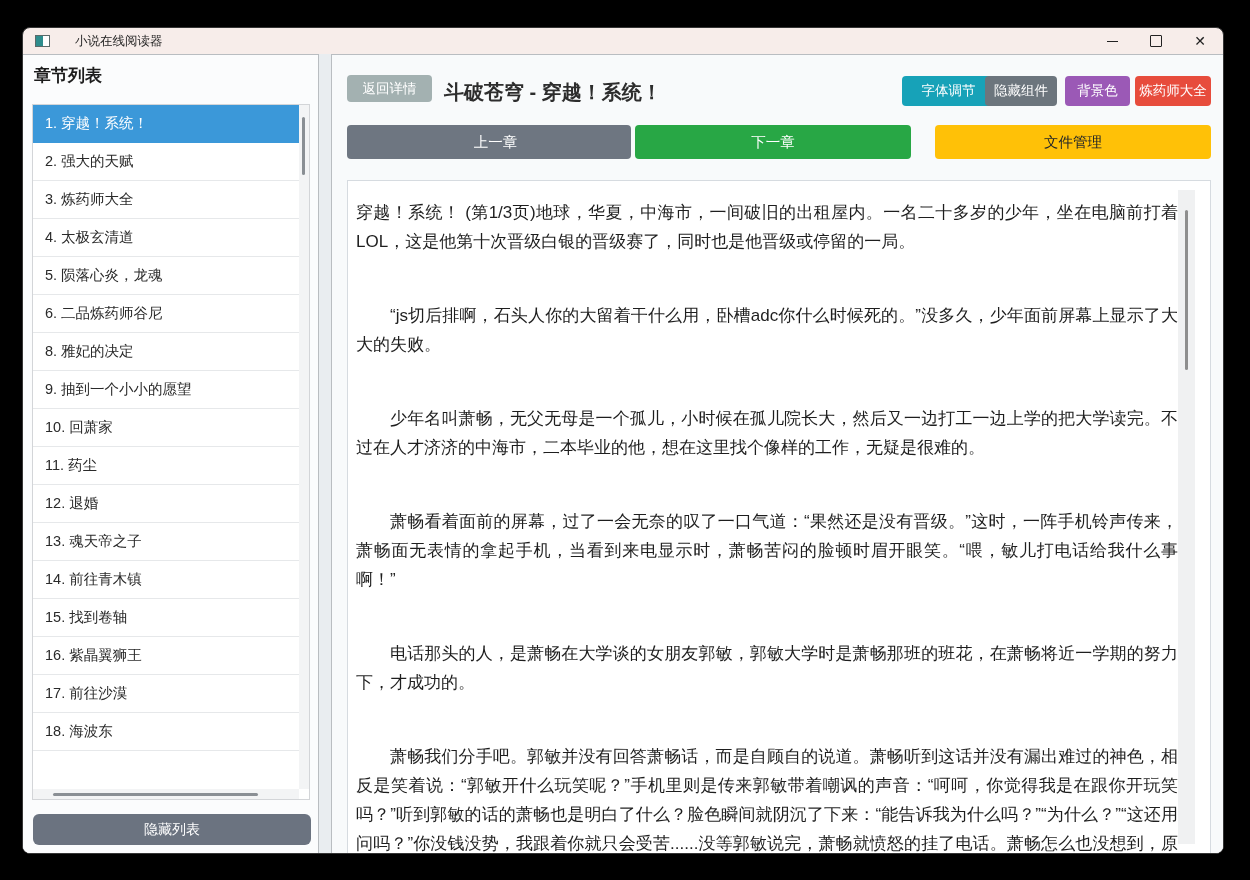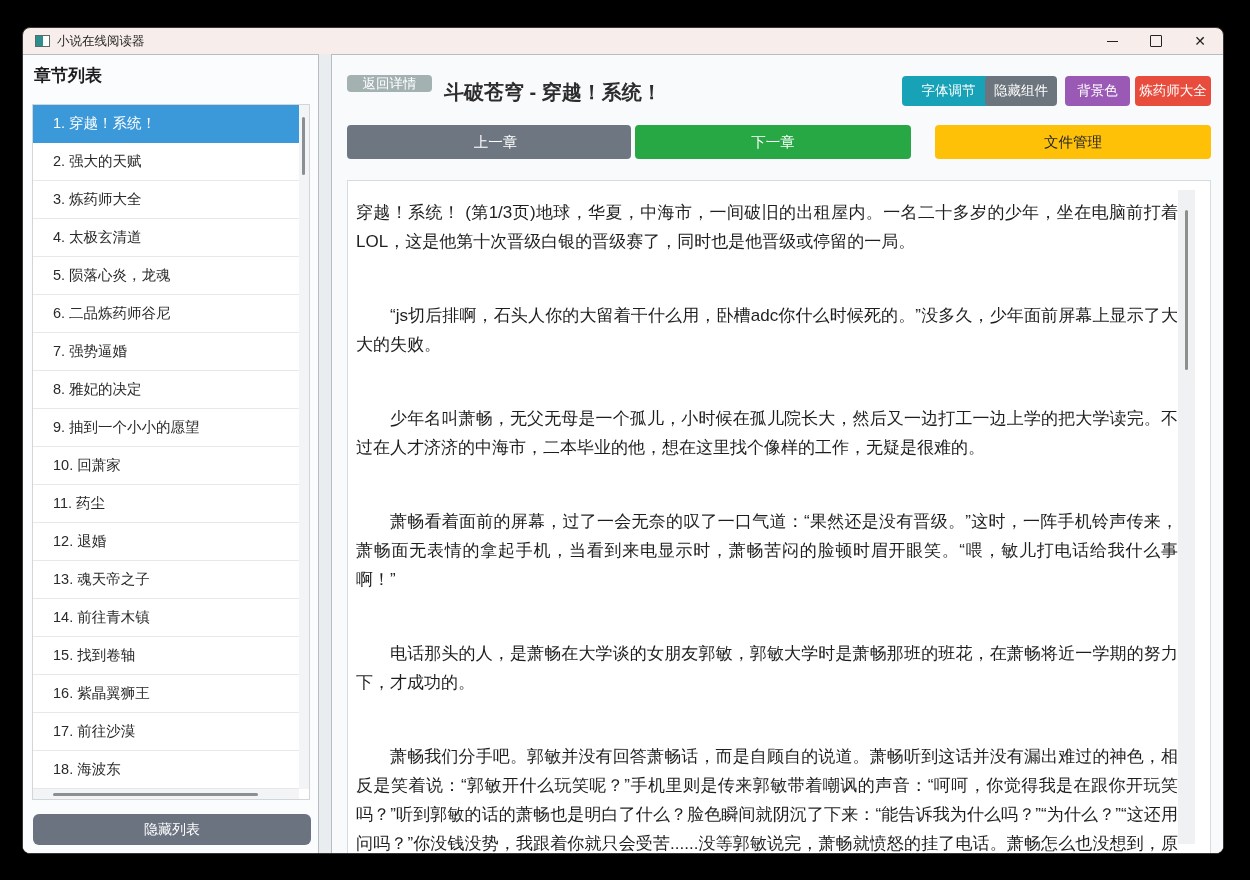--- a/index.html
+++ b/index.html
@@ -6,52 +6,52 @@
   html,body { width:1250px; height:880px; background:#000; overflow:hidden;
               font-family:"Liberation Sans","DejaVu Sans",sans-serif; }
 
   .window { position:absolute; left:22px; top:27px; width:1202px; height:827px;
             background:#f7edea; border:1px solid #353535; border-radius:8px; overflow:hidden; }
 
   
   .titlebar { position:relative; height:26px; display:flex; align-items:center; padding:0 12px; }
   .app-icon { width:15px; height:12px; border:1px solid #5a6a6a; background:#fff; position:relative; margin-right:7px; }
   .app-icon::before { content:""; position:absolute; left:0; top:0; width:7px; height:10px; background:#2e8d8d; }
-  .app-title { font-size:12.5px; color:#1d1d1d; }
+  .app-title { font-size:12.5px; color:#1d1d1d;margin-left:18px; }
   .win-controls { position:absolute; right:16px; top:0; height:26px; display:flex; align-items:center; gap:30px; }
   .ctrl { width:14px; height:14px; display:flex; align-items:center; justify-content:center; color:#222; cursor:default; }
   .ctrl-min::before { content:""; width:11px; height:0; border-top:1.6px solid #222; }
   .ctrl-max::before { content:""; width:10px; height:10px; border:1.6px solid #222; border-radius:1px; }
   .ctrl-close { font-size:14px; line-height:14px; }
 
   
   .content { position:absolute; left:0; top:26px; width:1202px; height:801px; background:#e9edf0; display:flex; }
   .sidebar { width:296px; height:100%; background:#fbfcfd; border-top:1px solid #b9bdc1; border-right:1px solid #b9bdc1; position:relative; }
   .divider { width:12px; height:100%; }
   .main { flex:1; height:100%; background:#f8fafb; border-top:1px solid #b9bdc1; border-left:1px solid #b9bdc1; position:relative; }
 
   
   .sb-header { position:absolute; left:11px; top:9px; font-size:17px; font-weight:bold; color:#1c1c1c; }
   .chapter-list { position:absolute; left:9px; top:49px; width:278px; height:696px;
                   background:#fff; border:1px solid #d3d5d8; overflow:hidden; }
-  .chapter-item { height:38px; line-height:37px; padding-left:20px; margin-right:8px;
+  .chapter-item { height:38px; line-height:37px; padding-left:12px; margin-right:8px;
                   font-size:14.5px; color:#2a2a2a; border-bottom:1px solid #e6e8ea;
                   white-space:nowrap; overflow:hidden; background:#fff; cursor:default; }
   .chapter-item.selected { background:#3b98d9; color:#fff; border-bottom-color:#3b98d9; }
   .vscroll { position:absolute; right:0; top:0; bottom:10px; width:10px; background:#f3f4f5; }
   .vscroll-thumb { position:absolute; left:3px; width:3px; top:12px; height:58px; background:#8a8f94; border-radius:2px; }
   .hscroll { position:absolute; left:0; right:10px; bottom:0; height:10px; background:#f3f4f5; }
   .hscroll-thumb { position:absolute; top:4px; height:3px; left:20px; width:205px; background:#8a8f94; border-radius:2px; }
   .hide-list-btn { position:absolute; left:10px; top:759px; width:278px; height:31px;
                    border:none; border-radius:6px; color:#fff; font-size:14px; cursor:pointer; }
 
   
   .btn { border:none; border-radius:4px; color:#fff; font-size:13.5px; cursor:pointer;
          font-family:inherit; display:inline-flex; align-items:center; justify-content:center; }
-  .back-btn { position:absolute; left:15px; top:20px; width:85px; height:17px; }
+  .back-btn { position:absolute; left:15px; top:20px; width:85px; height:27px; }
   .chapter-title { position:absolute; left:112px; top:24px; font-size:20px; font-weight:bold; color:#2d2d2d; }
   .tool-btn { position:absolute; top:21px; height:30px; }
   .b-font { left:570px; width:93px; }
   .b-hidew { left:653px; width:72px; }
   .b-bg { left:733px; width:65px; }
   .b-min { left:803px; width:76px; }
 
   .nav-btn { position:absolute; top:70px; height:34px; font-size:14.5px; }
   .b-prev { left:15px;  width:284px; }
   .b-next { left:303px; width:276px; }
@@ -88,21 +88,20 @@
       <div class="sb-header">章节列表</div>
 
       <div class="chapter-list">
         <div>
             <div class="chapter-item selected" style="background-color: rgb(59, 152, 217);">1. 穿越！系统！</div>
             <div class="chapter-item">2. 强大的天赋</div>
             <div class="chapter-item">3. 炼药师大全</div>
             <div class="chapter-item">4. 太极玄清道</div>
             <div class="chapter-item">5. 陨落心炎，龙魂</div>
             <div class="chapter-item">6. 二品炼药师谷尼</div>
-            <div class="chapter-item">7. 强势逼婚</div>
             <div class="chapter-item">8. 雅妃的决定</div>
             <div class="chapter-item">9. 抽到一个小小的愿望</div>
             <div class="chapter-item">10. 回萧家</div>
             <div class="chapter-item">11. 药尘</div>
             <div class="chapter-item">12. 退婚</div>
             <div class="chapter-item">13. 魂天帝之子</div>
             <div class="chapter-item">14. 前往青木镇</div>
             <div class="chapter-item">15. 找到卷轴</div>
             <div class="chapter-item">16. 紫晶翼狮王</div>
             <div class="chapter-item">17. 前往沙漠</div>

